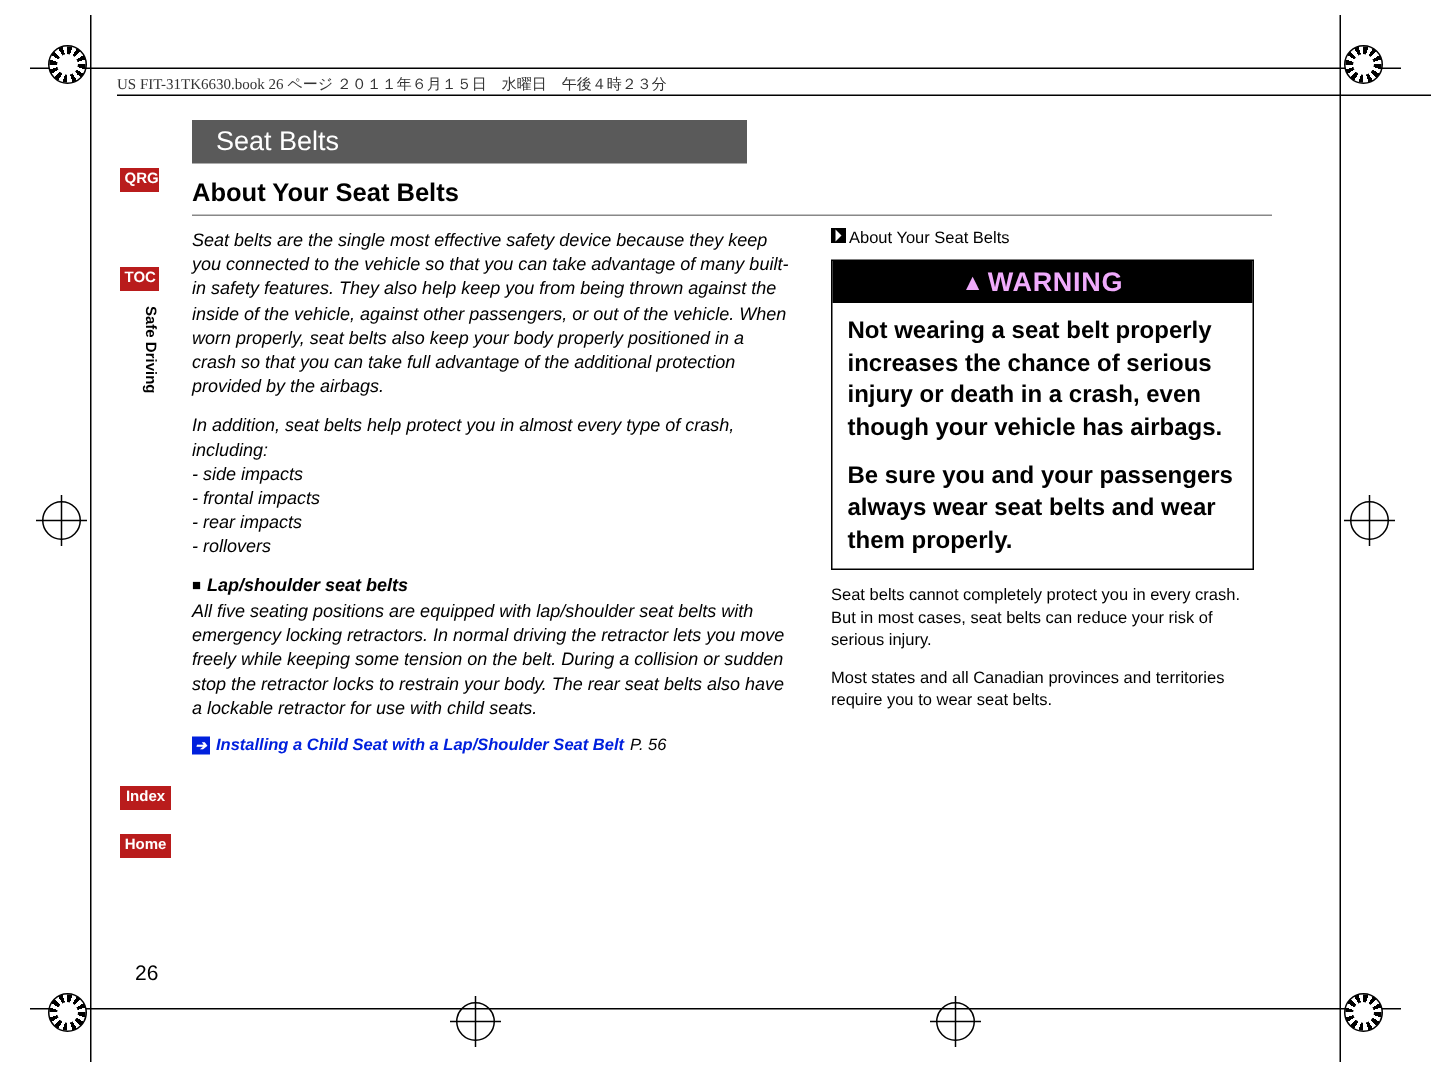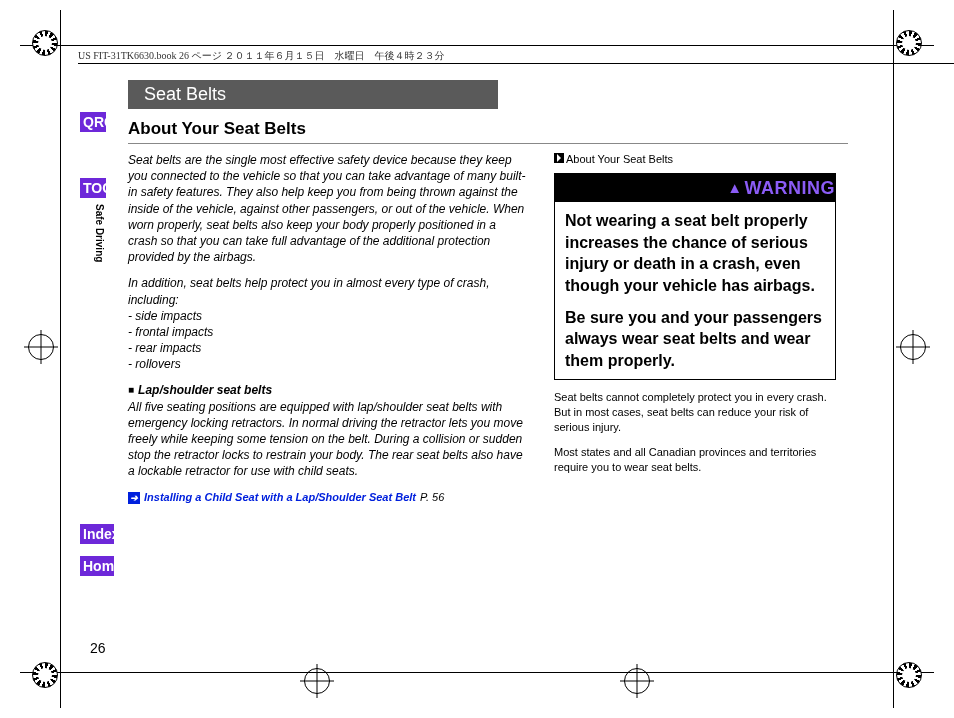--- a/index.html
+++ b/index.html
@@ -95,39 +95,39 @@
     width:10px; height:10px; position:relative; margin-right:2px;
   }
   .about-ref .chev::after{
     content:""; position:absolute; left:3px; top:1px;
     border-left:4px solid #fff;
     border-top:4px solid transparent;
     border-bottom:4px solid transparent;
   }
   .warning-box { border:1px solid #000; margin-bottom:10px; }
   .warning-head {
-    background:#000; color:#8b5cf6; text-align:right;
+    background:#000; color:#f0abfc; text-align:center;
     font-weight:bold; font-size:18px; padding:2px 0;
     letter-spacing:.5px;
   }
   .warning-head .tri { font-size:15px; position:relative; top:-1px; margin-right:2px;}
   .warning-body { padding:8px 10px; font-size:16px; font-weight:bold; line-height:1.35;}
   .warning-body p { margin-bottom:10px; }
   .warning-body p:last-child { margin-bottom:0;}
   .note { margin-bottom:10px; }
   
   .pagenum {
     position:absolute; left:90px; bottom:62px;
     font-size:14px;
   }
   
   .tab {
     position:absolute; left:80px;
-    background:#6d28d9; color:#fff;
-    font-size:14px; font-weight:bold;
+    background:#b91c1c; color:#fff;
+    font-size:10px; font-weight:bold;
     text-align:center; line-height:1;
     padding:3px 3px;
   }
   .tab-qrg   { top:112px; width:26px; }
   .tab-toc   { top:178px; width:26px; }
   .tab-index { top:524px; width:34px; }
   .tab-home  { top:556px; width:34px; }
   .vtab {
     position:absolute; left:93px; top:200px;
     writing-mode:vertical-rl;

